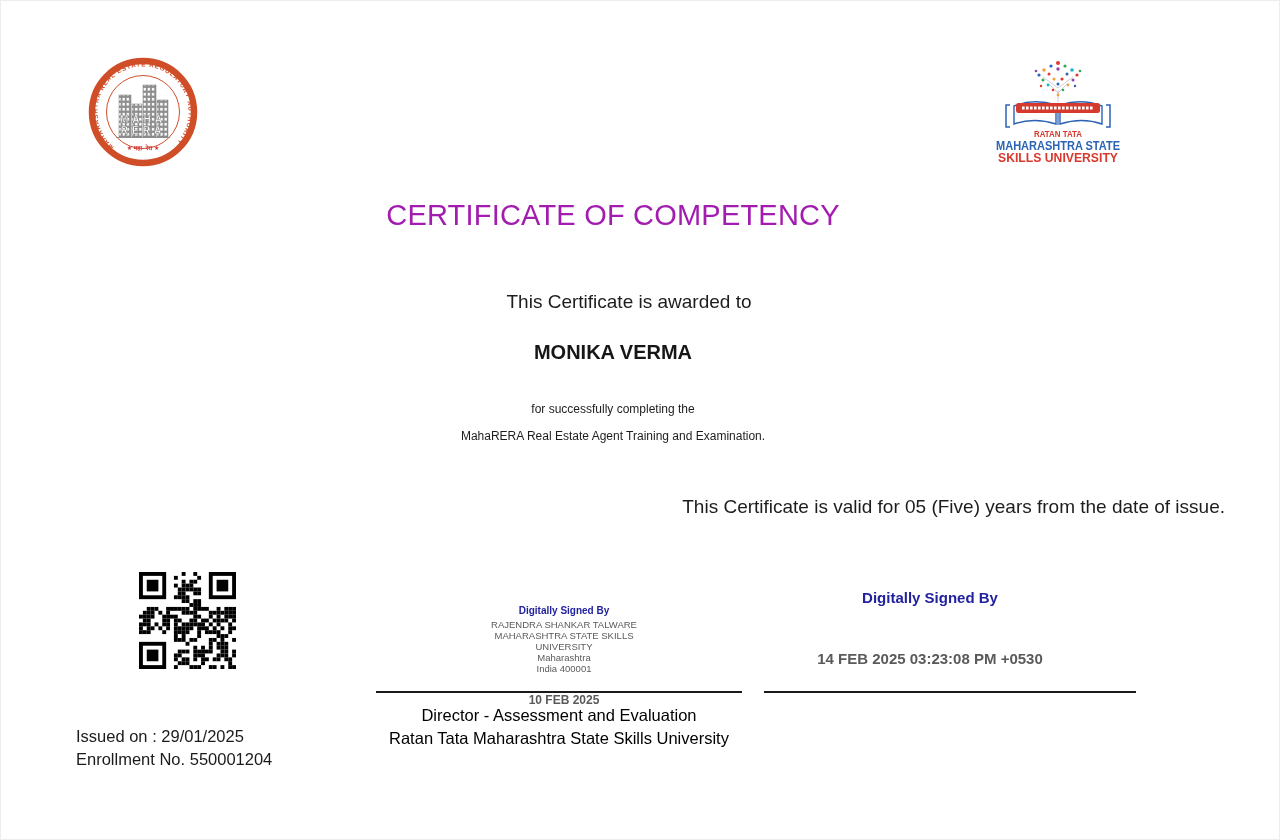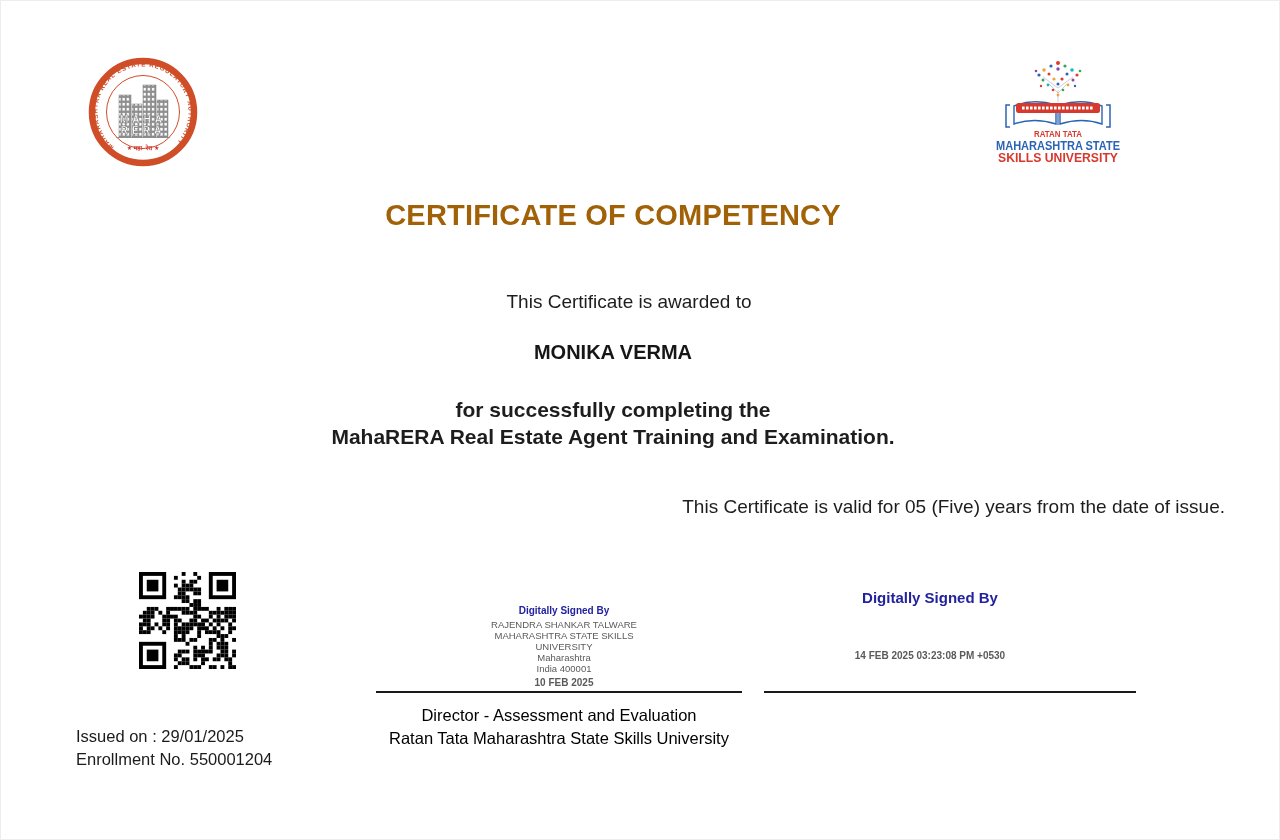--- a/index.html
+++ b/index.html
@@ -2,38 +2,38 @@
 <html><head>
 <meta charset="utf-8">
 <style>
   html,body{margin:0;padding:0;background:#ffffff;}
   .cert{
     position:relative;width:1280px;height:840px;background:#ffffff;
     font-family:"Liberation Sans","DejaVu Sans",sans-serif;color:#1d1d1d;
     overflow:hidden;border:1px solid #ededed;box-sizing:border-box;
   }
   .center-block{position:absolute;left:0;width:1224px;text-align:center;}
-  .title{top:198px;font-size:29px;font-weight:700;color:#a16207;letter-spacing:.2px;}
+  .title{top:198px;font-size:29px;font-weight:400;color:#a21caf;letter-spacing:.2px;}
   .awarded{top:290px;font-size:19px;padding-left:16px;}
   .name{top:340px;font-size:20px;font-weight:700;color:#161616;}
-  .completing{top:395px;font-size:21px;line-height:27px;font-weight:bold;}
+  .completing{top:395px;font-size:12px;line-height:27px;}
   .valid{top:495px;font-size:19px;text-align:right;}
 
   .logo-maharera{position:absolute;left:87px;top:55px;width:110px;height:112px;}
   .logo-univ{position:absolute;left:993px;top:58px;width:128px;height:104px;}
   .qr{position:absolute;left:138px;top:571px;width:97px;height:97px;}
 
   .sig-mid{position:absolute;left:413px;top:604px;width:300px;text-align:center;}
   .sig-head-sm{font-size:10px;font-weight:700;color:#22229e;margin-bottom:3px;}
   .sig-line{font-size:9.5px;font-weight:400;color:#5a5a5a;line-height:11px;}
-  .sig-date-sm{font-size:10px;font-weight:700;color:#5a5a5a;margin-top:3px;}
+  .sig-date-sm{font-size:12px;font-weight:700;color:#5a5a5a;margin-top:19px;}
 
   .sig-right{position:absolute;left:779px;top:588px;width:300px;text-align:center;}
   .sig-head-lg{font-size:15px;font-weight:700;color:#22229e;}
-  .sig-date{font-size:10px;font-weight:700;color:#5a5a5a;margin-top:44px;}
+  .sig-date{font-size:15px;font-weight:700;color:#5a5a5a;margin-top:44px;}
 
   .sigline{position:absolute;top:690px;height:2px;background:#1a1a1a;}
   .sigline-mid{left:375px;width:366px;}
   .sigline-right{left:763px;width:372px;}
 
   .f-left{position:absolute;left:75px;top:724px;font-size:16.5px;line-height:23px;color:#1b1b1b;}
   .f-mid{position:absolute;left:358px;top:703px;width:400px;text-align:center;font-size:16.5px;line-height:22.5px;color:#000000;}
   .f-right{position:absolute;left:749px;top:703px;width:400px;text-align:center;font-size:16.5px;line-height:22.5px;color:#1b1b1b;}
 </style>
 </head>

